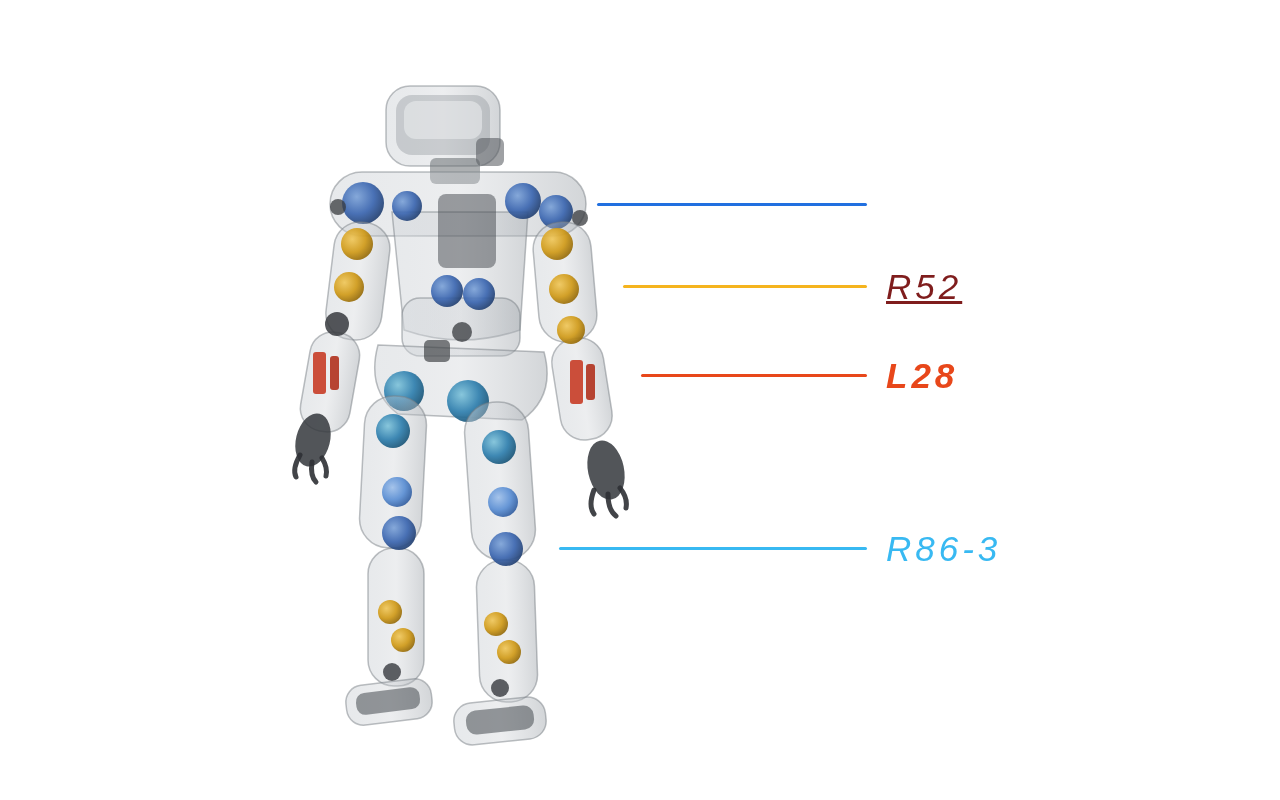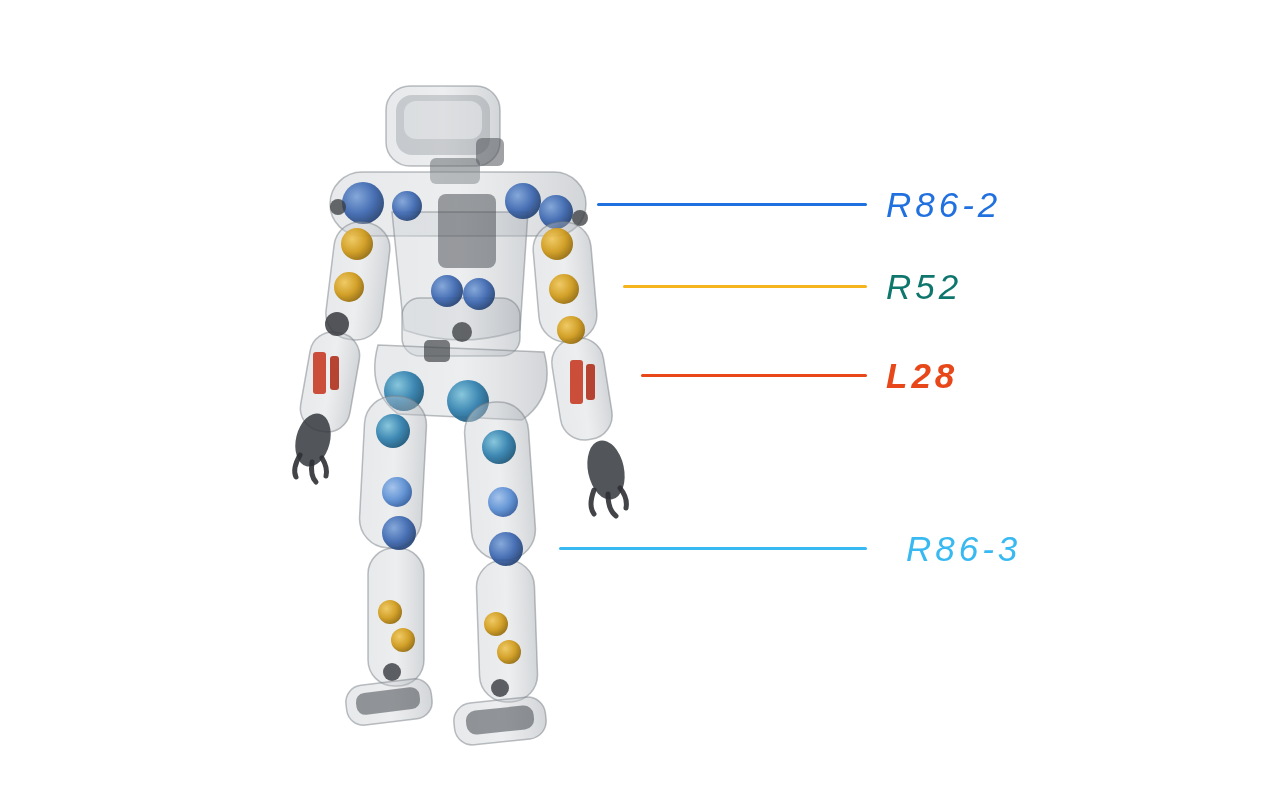--- a/index.html
+++ b/index.html
@@ -36,21 +36,21 @@
     font-weight: 400;
     white-space: nowrap;
   }
   .line-1 { left: 597px; top: 203px; width: 270px; }
   .text-1 { left: 886px; top: 186px; }
   .line-2 { left: 623px; top: 285px; width: 244px; }
   .text-2 { left: 886px; top: 268px; }
   .line-3 { left: 641px; top: 374px; width: 226px; }
   .text-3 { left: 886px; top: 357px; }
   .line-4 { left: 559px; top: 547px; width: 308px; }
-  .text-4 { left: 906px; top: 530px; text-align: center; }
+  .text-4 { left: 886px; top: 530px; text-align: center; }
 </style>
 </head>
 <body>
 
 <div class="stage">
 
   <svg width="1280" height="800" viewBox="0 0 1280 800">
     <defs>
       <linearGradient id="shellGrad" x1="0" y1="0" x2="1" y2="0">
         <stop offset="0%" stop-color="rgba(212,216,220,0.55)"></stop>
@@ -163,24 +163,23 @@
       <circle class="motor" cx="509" cy="652" r="12" fill="url(#motorGold)"></circle>
       <circle cx="500" cy="688" r="9" fill="rgba(55,58,62,0.8)"></circle>
       <g>
         <rect x="454" y="700" width="92" height="42" rx="18" class="shell" transform="rotate(-6 500 721)"></rect>
         <rect x="466" y="708" width="68" height="24" rx="10" fill="rgba(70,74,80,0.55)" transform="rotate(-6 500 720)"></rect>
       </g>
     </g>
   </svg>
 
   <div class="callout-line line-1" style="background-color: rgb(33, 112, 224);"></div>
-  <div class="callout-text text-1" style="color: rgb(33, 112, 224);">R86-2</div>
 
   <div class="callout-line line-2" style="background-color: rgb(245, 180, 30);"></div>
-  <div class="callout-text text-2" style="color: #0f766e;">R52</div>
+  <div class="callout-text text-2" style="color: #7f1d1d; text-decoration: underline;">R52</div>
 
   <div class="callout-line line-3" style="background-color: rgb(232, 71, 26);"></div>
   <div class="callout-text text-3" style="color: rgb(232, 71, 26); font-weight: bold;">L28</div>
 
   <div class="callout-line line-4" style="background-color: rgb(56, 185, 242);"></div>
   <div class="callout-text text-4" style="color: rgb(56, 185, 242);">R86-3</div>
 
 </div>
 
 </body></html>

